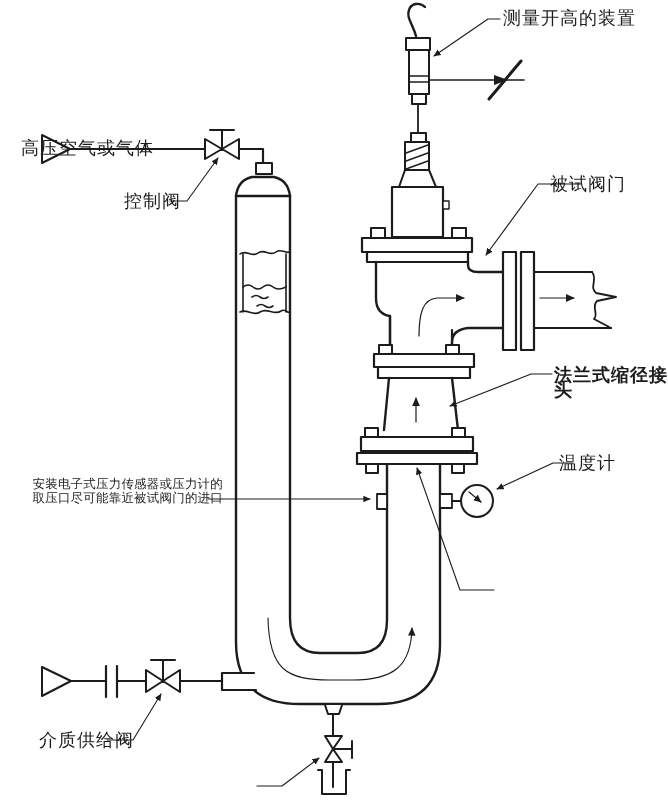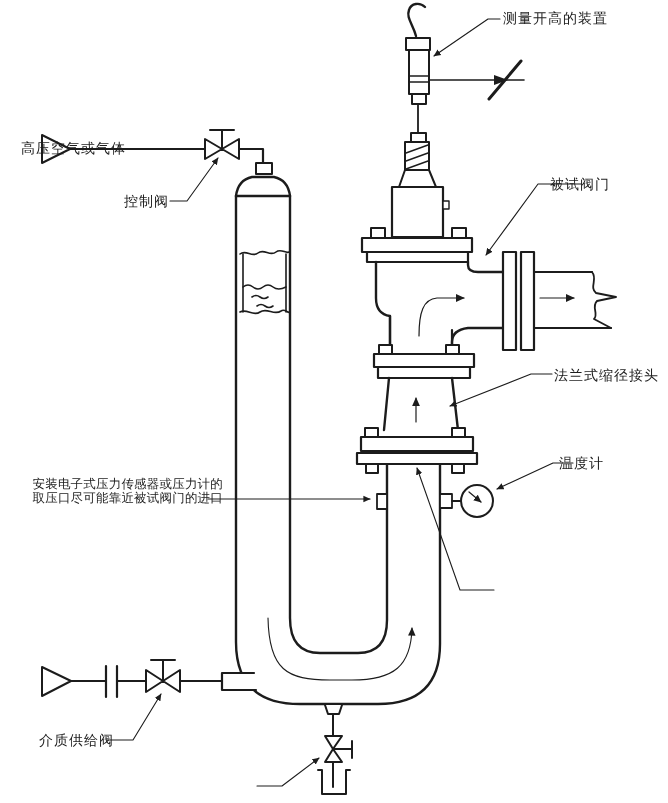--- a/index.html
+++ b/index.html
@@ -7,21 +7,21 @@
     position:relative;
     width:668px;height:803px;
     background:#ffffff;
     overflow:hidden;
     font-family:"Liberation Serif","DejaVu Serif",serif;
   }
   svg{position:absolute;left:0;top:0;}
   .label{
     position:absolute;
     color:#1c1c1c;
-    font-size:14px;
+    font-size:18px;
     letter-spacing:1px;
     line-height:15px;
     white-space:pre-line;
   }
   .label.small{font-size:12.5px;letter-spacing:0.2px;line-height:14px;}
   .label.wide{font-size:13px;letter-spacing:0.2px;line-height:20px;}
 </style>
 </head>
 <body>
 
@@ -173,20 +173,20 @@
         <path d="M107,740 H133 L161,694" marker-end="url(#arrS)"></path>
         <path d="M257,786 H282 L319,758" marker-end="url(#arrS)"></path>
       </g>
     </g>
   </svg>
 
   <div class="label" style="left:503px;top:11px;">测量开高的装置</div>
   <div class="label" style="left:21px;top:141px;">高压空气或气体</div>
   <div class="label" style="left:124px;top:194px;">控制阀</div>
   <div class="label" style="left:550px;top:177px;">被试阀门</div>
-  <div class="label" style="left:554px;top:368px;">法兰式缩径接头</div>
+  <div class="label" style="left:554px;top:368px;font-weight:bold;">法兰式缩径接头</div>
   <div class="label" style="left:559px;top:456px;">温度计</div>
   <div class="label small" style="left:13px;top:477px;width:210px;text-align:right;">安装电子式压力传感器或压力计的
 取压口尽可能靠近被试阀门的进口</div>
   <div class="label" style="left:39px;top:733px;">介质供给阀</div>
   <div class="label" style="left:217px;top:822px;font-weight:bold;">排水阀</div>
 
 </div>
 
 </body></html>

